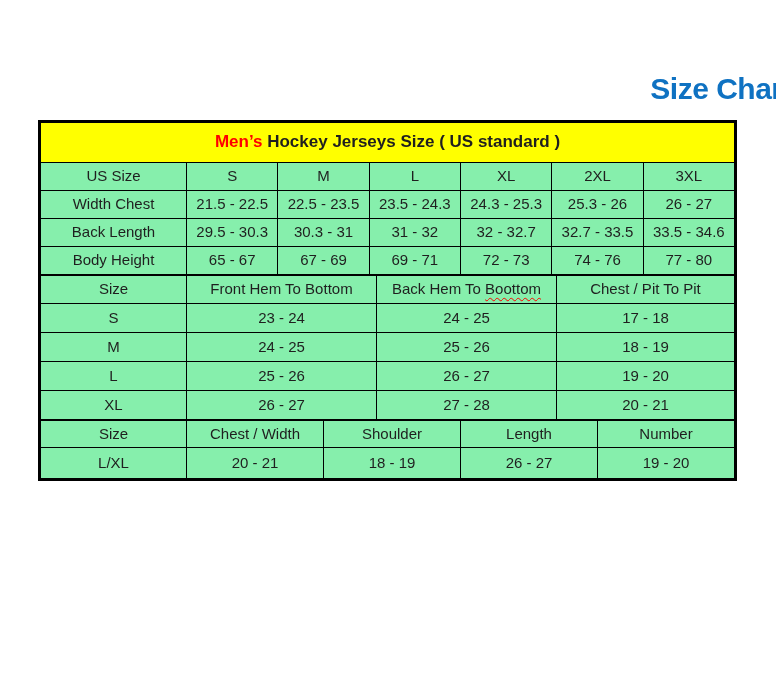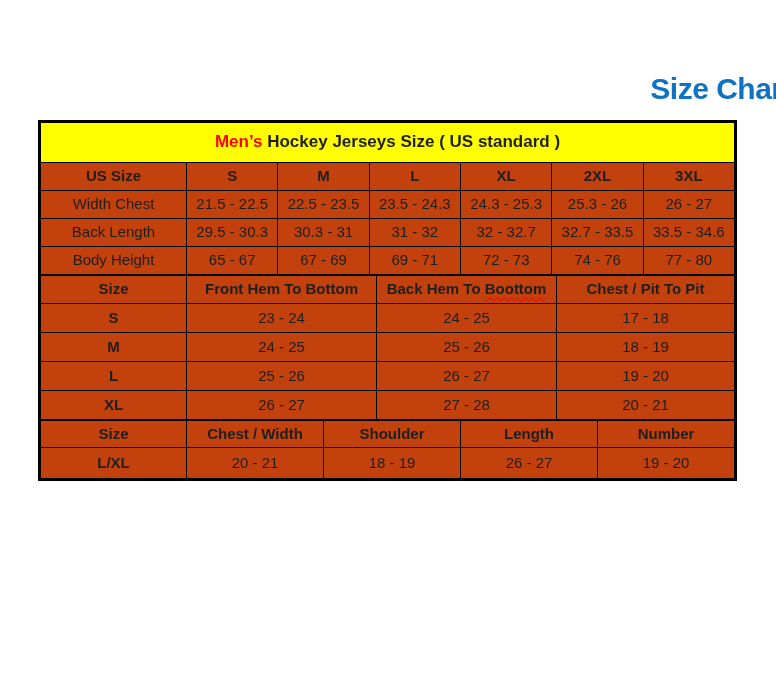--- a/index.html
+++ b/index.html
@@ -20,30 +20,30 @@
   }
   .page-title{
     position:absolute;top:64px;left:8px;width:776px;
     margin:8px;text-align:right;
     font-size:30px;font-weight:700;letter-spacing:-0.5px;
     color:var(--title_blue);
   }
   .chart{
     position:absolute;top:120px;left:38px;width:695px;
     border:2px solid var(--border_black);
-    background:#c2410c;
+    background:#86efac;
   }
   table{width:100%;border-collapse:collapse;table-layout:fixed;}
   td,th{
     border:1px solid var(--border_black);
     text-align:center;vertical-align:middle;
     padding:0;font-size:15px;line-height:1.1;
     overflow:hidden;white-space:nowrap;
   }
-  th{font-weight:700;margin-top:33px;}
+  th{font-weight:400;margin-top:33px;}
   td{font-weight:400;}
   tr.banner td{
     background:var(--banner_bg);
     font-size:17px;font-weight:700;
   }
   tr.banner .hl{color:var(--accent_red);}
   .misspell{
     text-decoration:underline;
     text-decoration-style:wavy;
     text-decoration-color:var(--accent_red);

